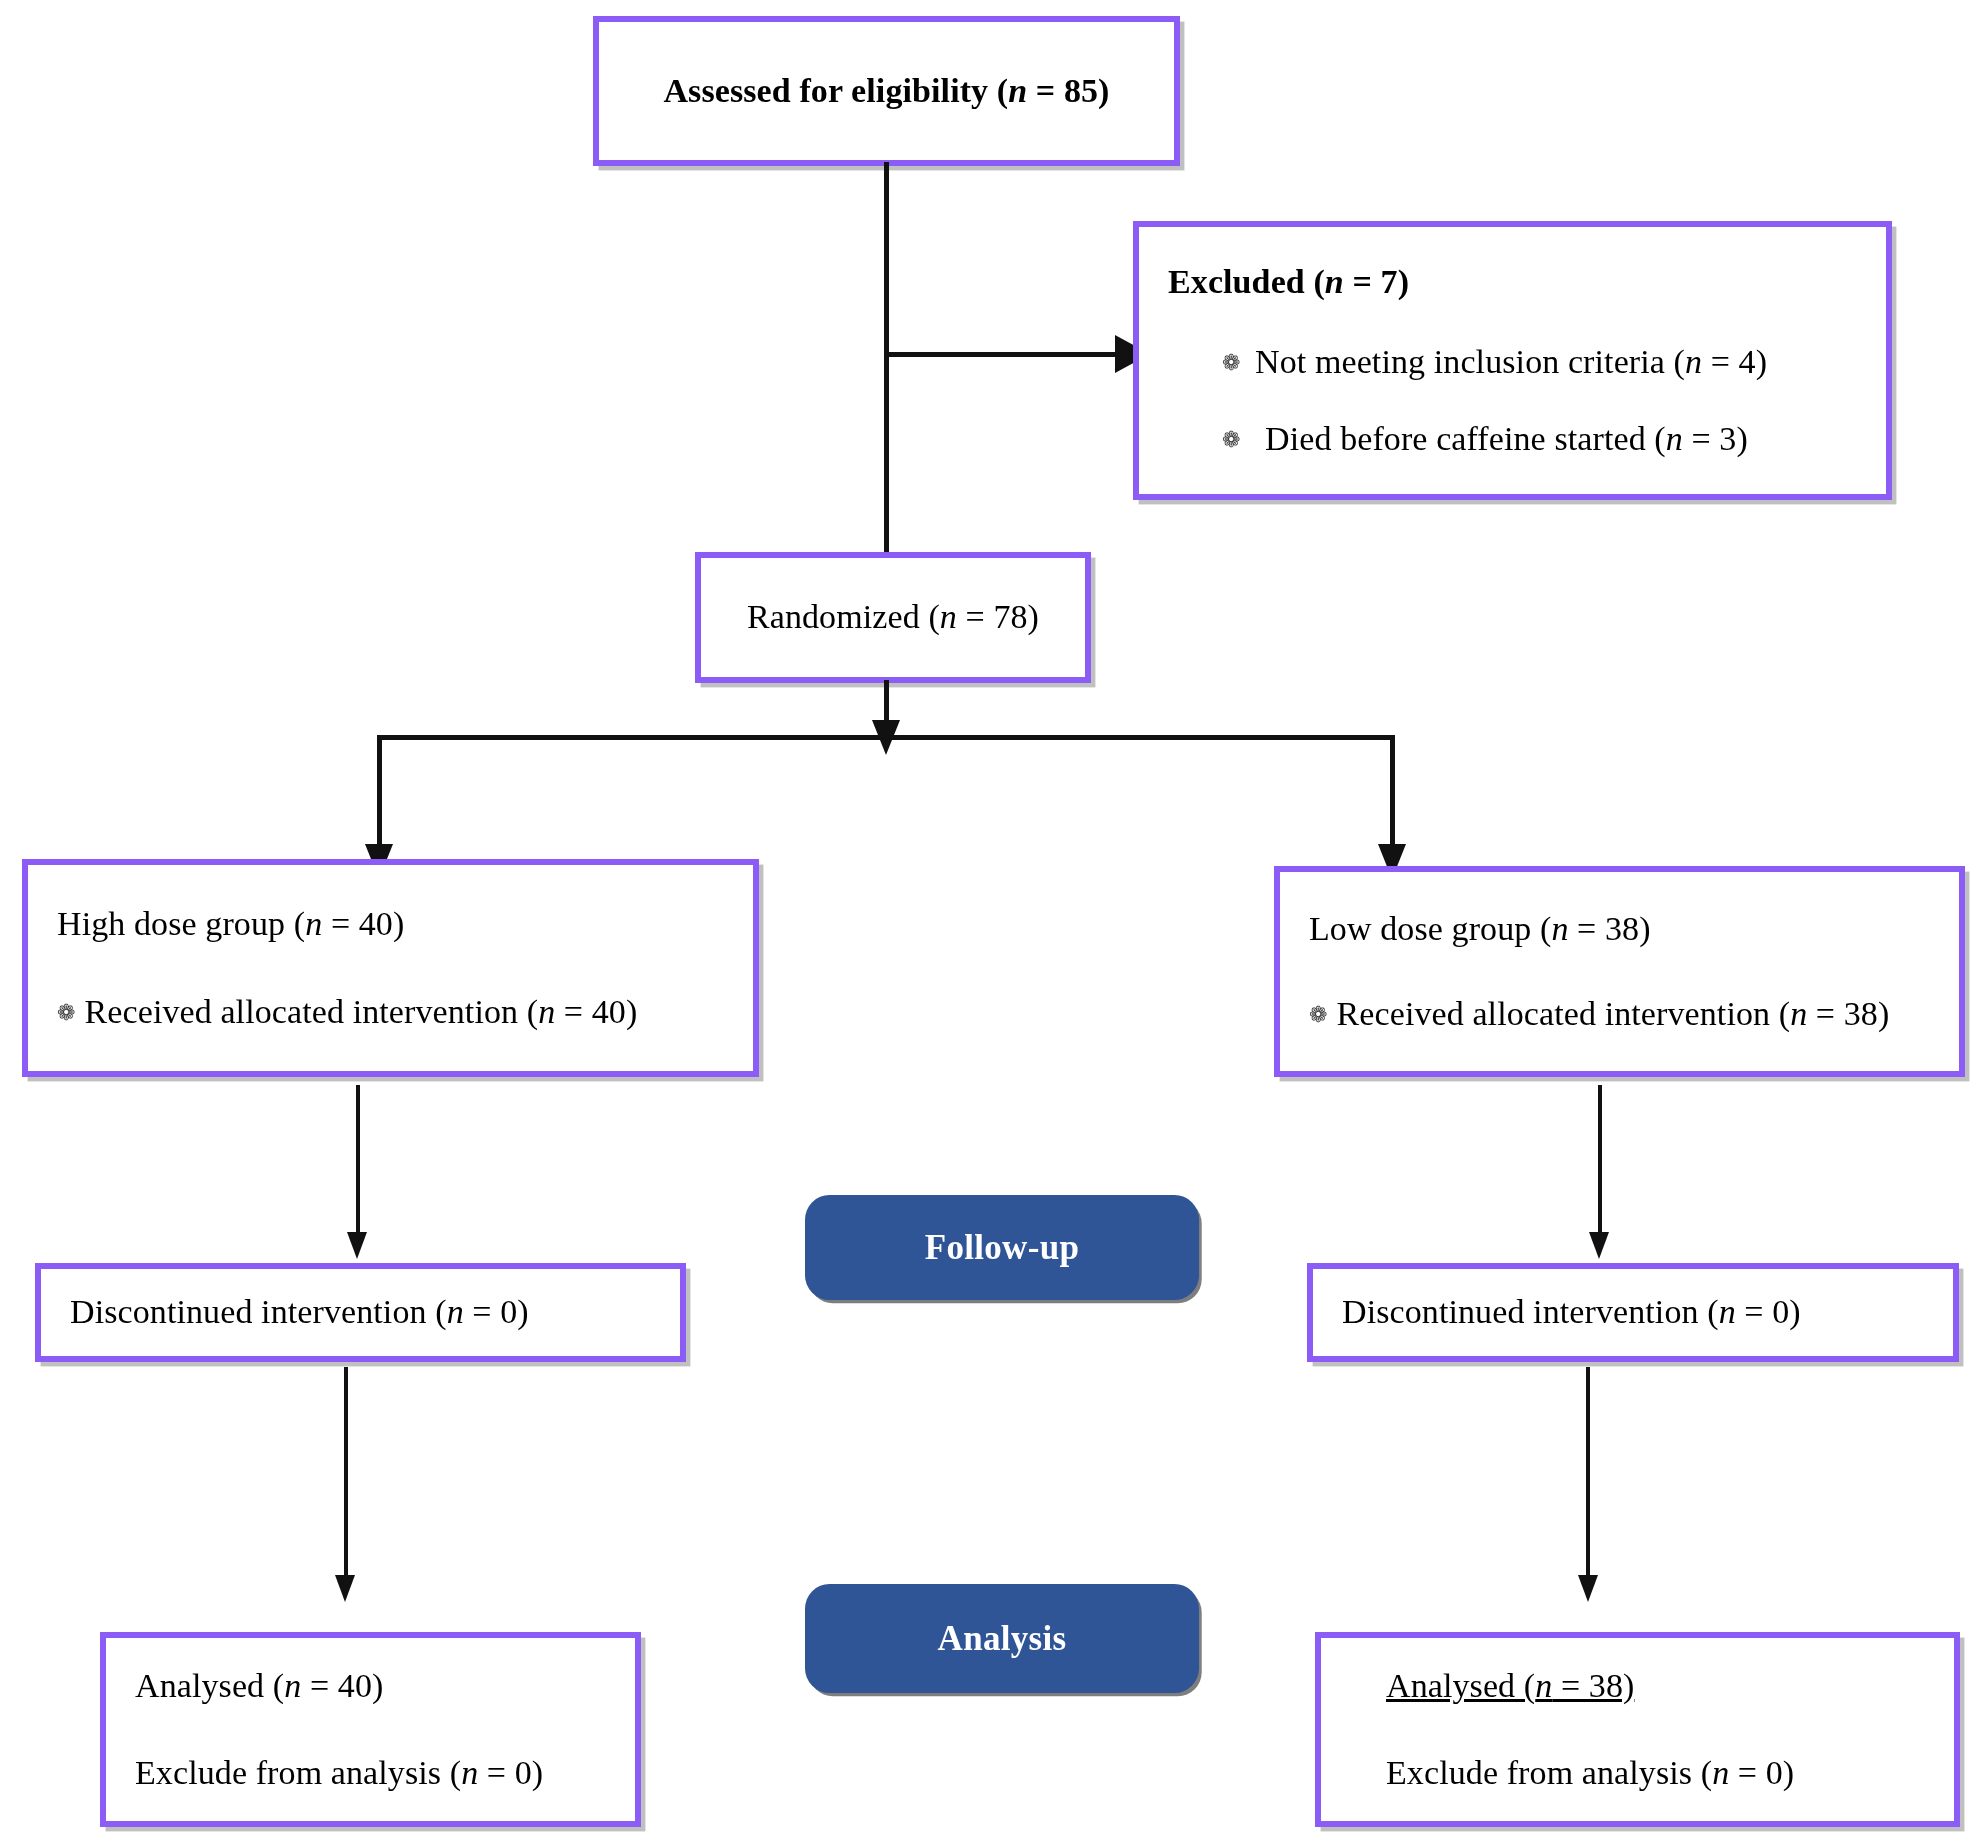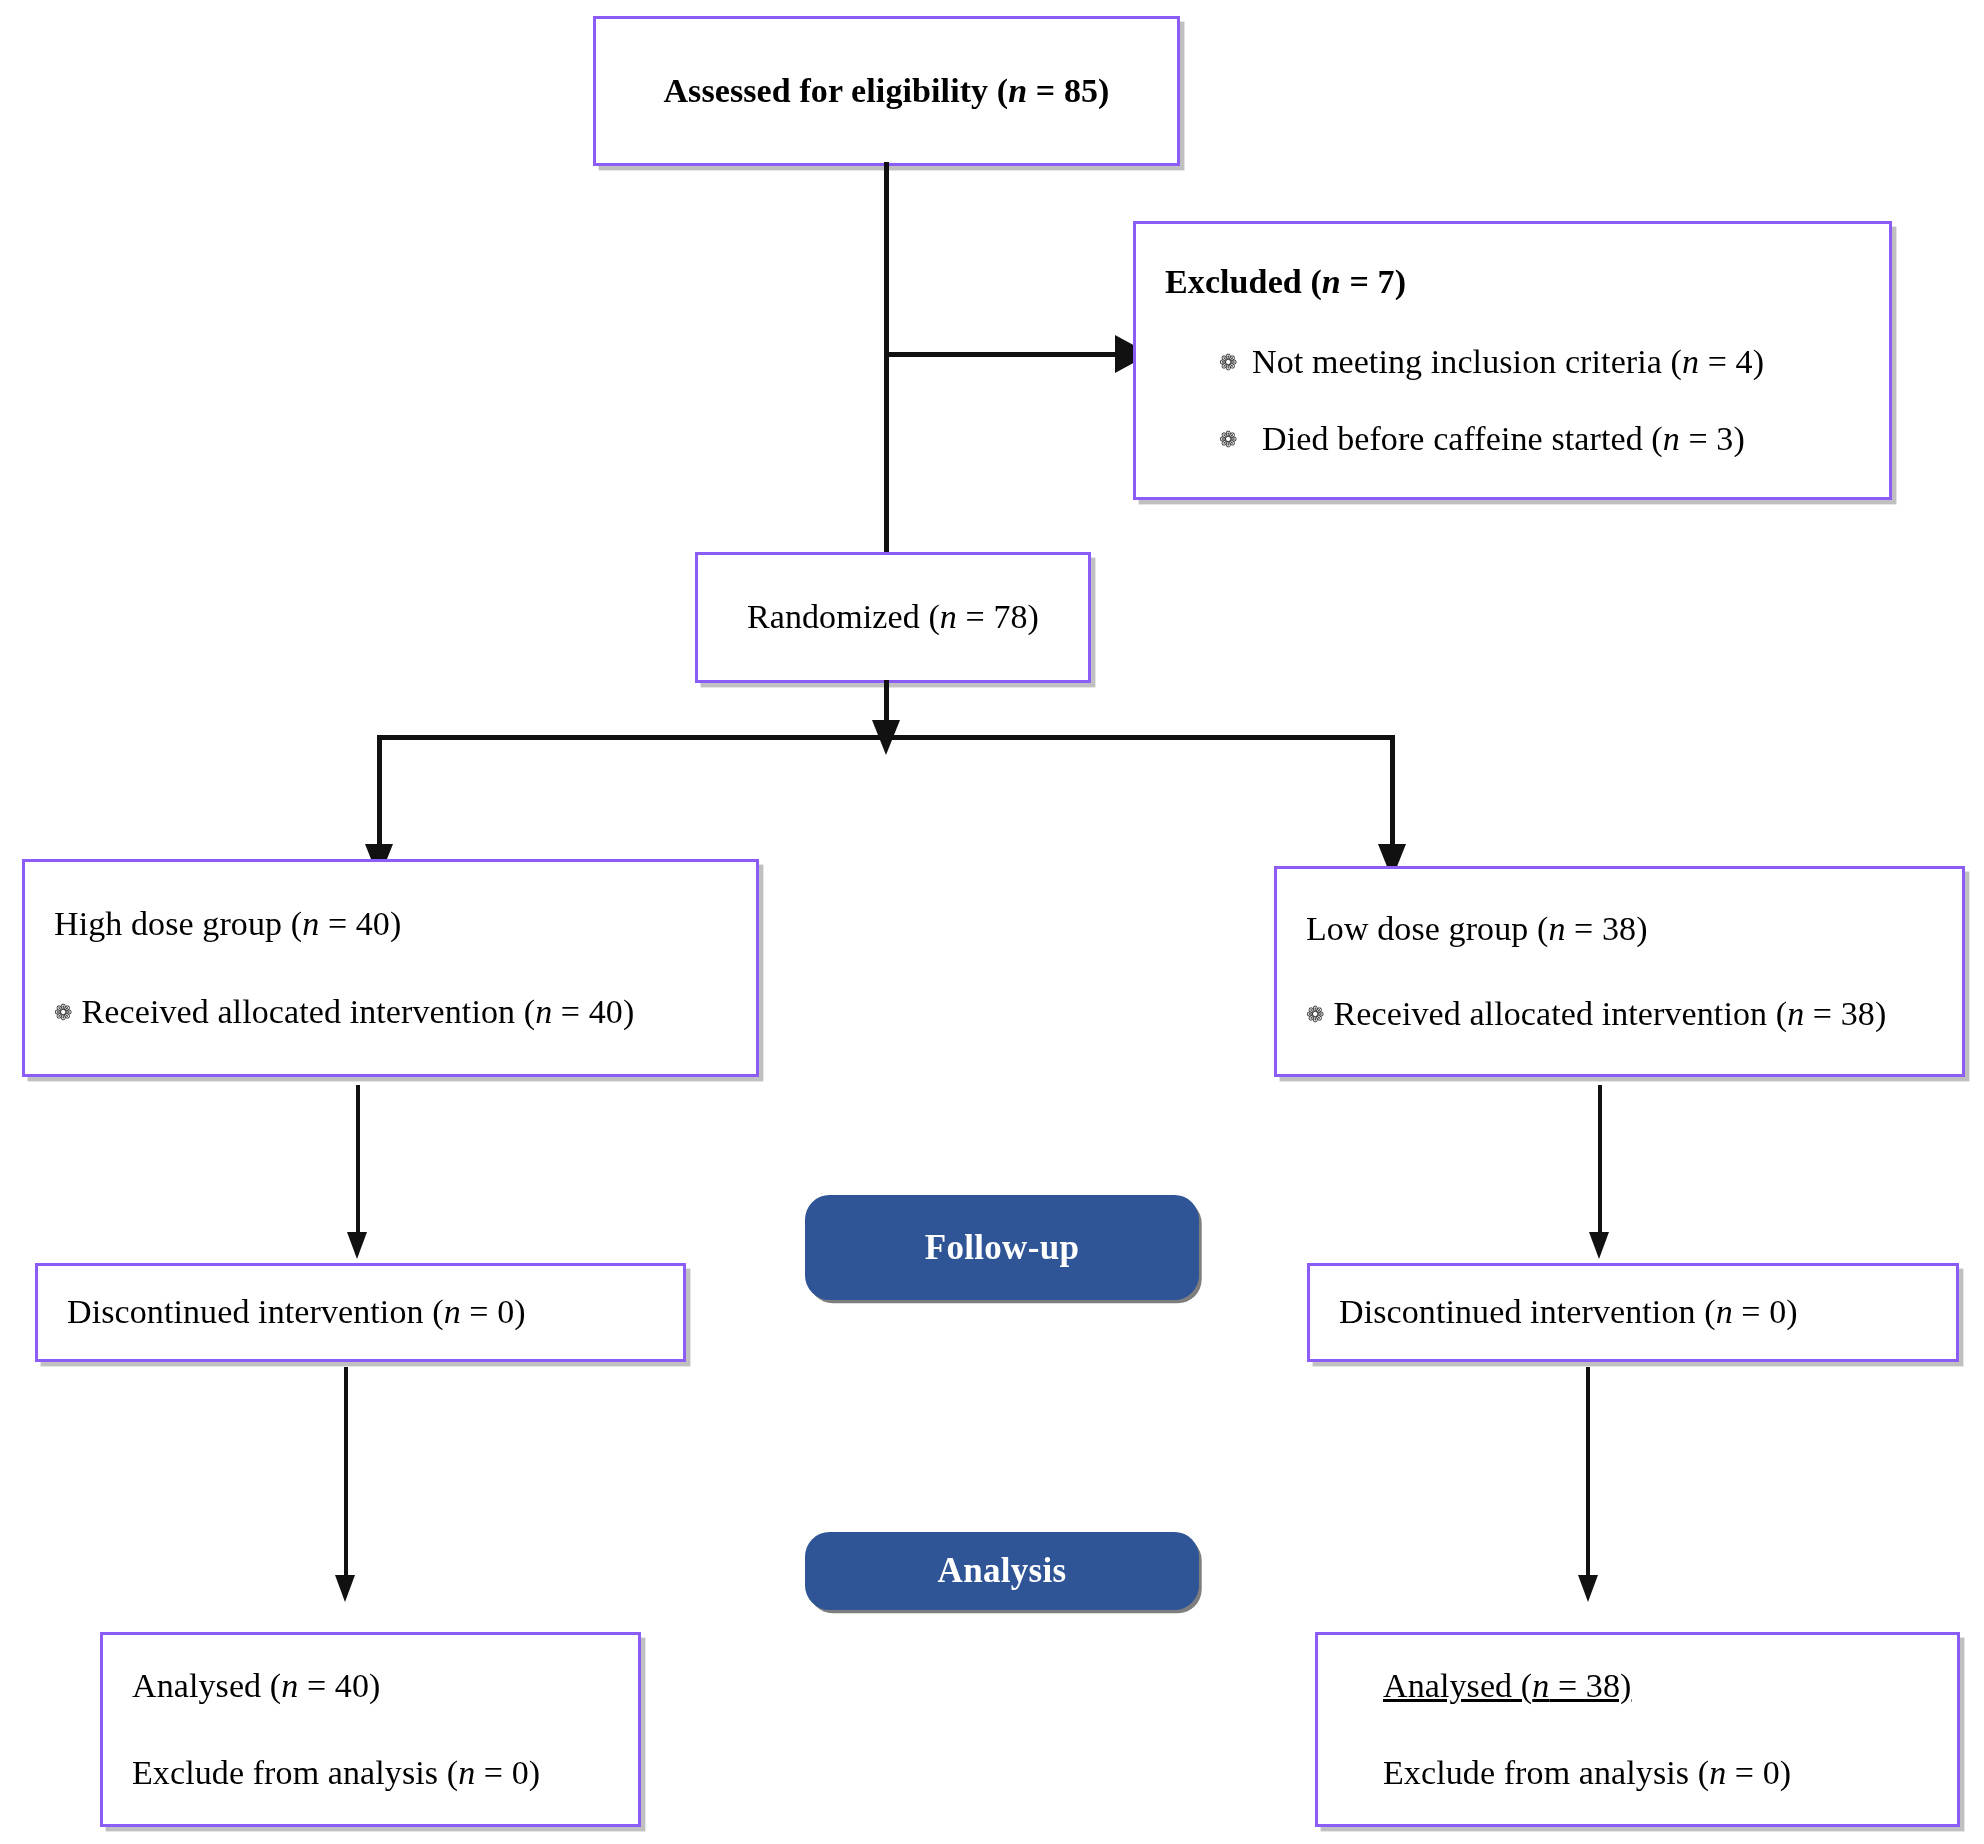--- a/index.html
+++ b/index.html
@@ -19,21 +19,21 @@
     height: 1845px;
     background: #ffffff;
     overflow: hidden;
   }
 
   
   .fbox {
     position: absolute;
     box-sizing: border-box;
     background: #ffffff;
-    border: 3px solid #8b5cf6;
+    border: 6px solid #8b5cf6;
     box-shadow: 5px 5px 0 -0.6px rgba(140,140,140,0.55);
     display: flex;
     flex-direction: column;
     justify-content: center;
   }
   .fbox.pad-left   { padding: 0 24.6px 0 29px; align-items: flex-start; gap: 12px; }
   .fbox.center     { align-items: center; }
 
   .line {
     font-size: 34px;
@@ -209,21 +209,21 @@
       <span>Discontinued intervention (</span><span class="it">n</span><span> = 0)</span>
     </div>
   </div>
 
   <div class="vline" style="left:344px; top:1367px; width:3.9px; height:223px;"></div>
   <div class="arrow-down slim" style="left:335px; top:1575px;"></div>
 
   <div class="vline" style="left:1586px; top:1367px; width:3.9px; height:223px;"></div>
   <div class="arrow-down slim" style="left:1578px; top:1575px;"></div>
 
-  <div class="banner" style="left:805px; top:1532px; width:394px; height:78px;">
+  <div class="banner" style="left:805px; top:1584px; width:394px; height:109px;">
     <span>Analysis</span>
   </div>
 
   <div class="fbox pad-left" style="left:100px; top:1632px; width:541px; height:195px;">
     <div class="line">
       <span>Analysed (</span><span class="it">n</span><span> = 40)</span>
     </div>
     <div class="line" style="margin-top:35px;">
       <span>Exclude from analysis (</span><span class="it">n</span><span> = 0)</span>
     </div>

